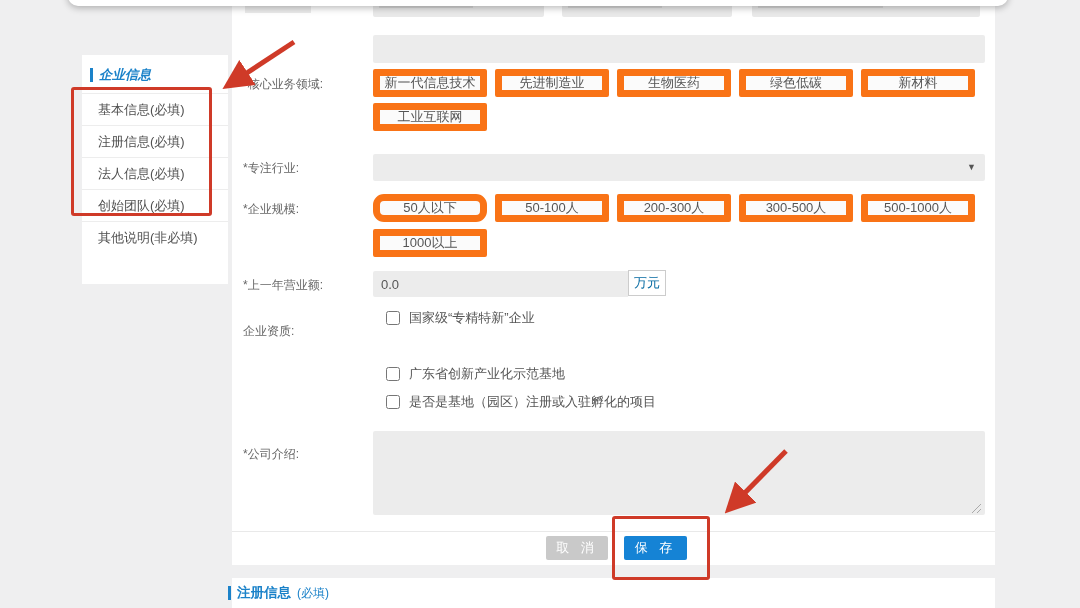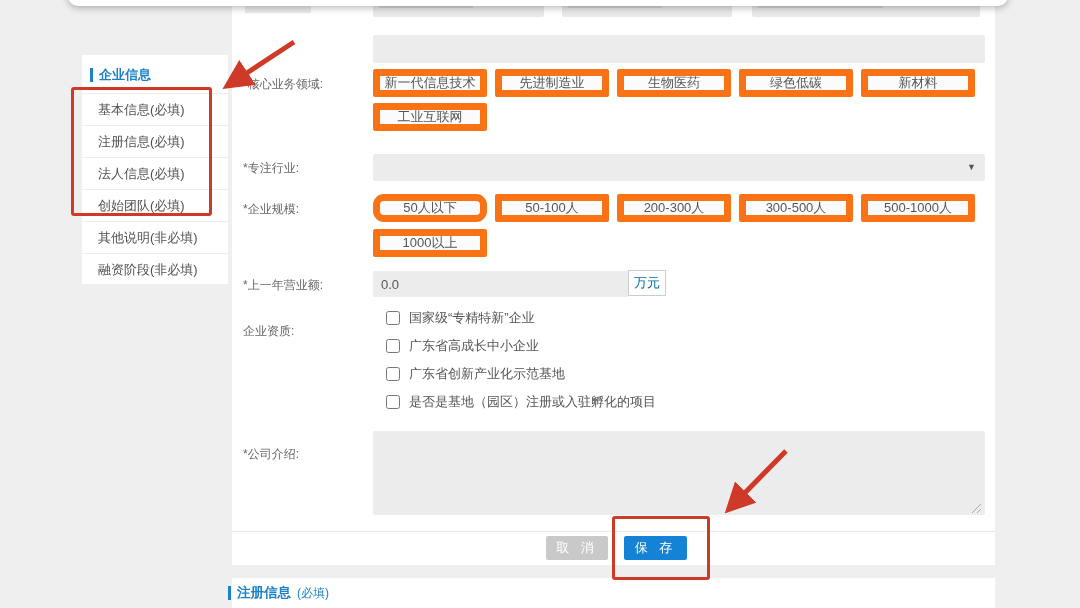--- a/index.html
+++ b/index.html
@@ -5,21 +5,21 @@
   html,body{margin:0;padding:0;}
   body{font-family:"Liberation Sans","DejaVu Sans",sans-serif;background:#efeff0;}
   #page{position:relative;width:1080px;height:608px;background:#efeff0;overflow:hidden;}
 
   
   .topbar{position:absolute;left:68px;top:-26px;width:940px;height:32px;background:#ffffff;
           border-radius:10px;box-shadow:0 2px 7px rgba(0,0,0,.28);}
 
   
   .sidebar{position:absolute;left:82px;top:55px;width:146px;height:229px;background:#ffffff;}
-  .sb-header{display:flex;align-items:center;gap:6px;padding:11px 16px 9px 8px;}
+  .sb-header{display:flex;align-items:center;gap:6px;padding:11px 16px 9px 8px;font-style:italic;}
   .sb-bar{width:3px;height:14px;background:#1b82c9;}
   .sb-title{font-size:13px;font-weight:bold;color:#1b82c9;}
   .sb-item{height:31px;line-height:31px;padding-left:16px;font-size:13px;color:#4f4f4f;
            border-top:1px solid #ededed;cursor:pointer;}
 
   
   .main{position:absolute;left:232px;top:6px;width:763px;height:559px;background:#ffffff;}
   .panel-bottom{position:absolute;left:232px;top:578px;width:763px;height:30px;background:#ffffff;}
 
   .stub{position:absolute;height:15px;top:2px;background:#e9e9e9;border-radius:2px;overflow:hidden;}
@@ -108,24 +108,20 @@
 
   <div class="flabel" style="top:277px;">*上一年营业额:</div>
   <input class="rev-input" value="0.0" style="">
   <div class="unit-box">万元</div>
 
   <div class="flabel" style="top:323px;">企业资质:</div>
   <label class="chk-row" style="top:309px;">
     <input type="checkbox" style="">
     <span>国家级“专精特新”企业</span>
   </label>
-  <label class="chk-row" style="top:337px;">
-    <input type="checkbox" style="">
-    <span>广东省高成长中小企业</span>
-  </label>
   <label class="chk-row" style="top:365px;">
     <input type="checkbox" style="">
     <span>广东省创新产业化示范基地</span>
   </label>
   <label class="chk-row" style="top:393px;">
     <input type="checkbox" style="">
     <span>是否是基地（园区）注册或入驻孵化的项目</span>
   </label>
 
   <div class="flabel" style="top:446px;">*公司介绍:</div>
@@ -148,21 +144,20 @@
   <div class="sidebar">
     <div class="sb-header">
       <span class="sb-bar"></span>
       <span class="sb-title">企业信息</span>
     </div>
     <div class="sb-item">基本信息(必填)</div>
     <div class="sb-item">注册信息(必填)</div>
     <div class="sb-item">法人信息(必填)</div>
     <div class="sb-item">创始团队(必填)</div>
     <div class="sb-item">其他说明(非必填)</div>
-    <div class="sb-item">融资阶段(非必填)</div>
   </div>
 
   <div class="topbar"></div>
 
   <div class="red-box red-box-1"></div>
   <div class="red-box red-box-2"></div>
   <svg class="overlay" width="1080" height="608">
     <defs>
       <marker id="ah" markerWidth="6" markerHeight="6" refX="4.2" refY="3" orient="auto">
         <path d="M0,0 L6,3 L0,6 Z" fill="#cf3a28"></path>

